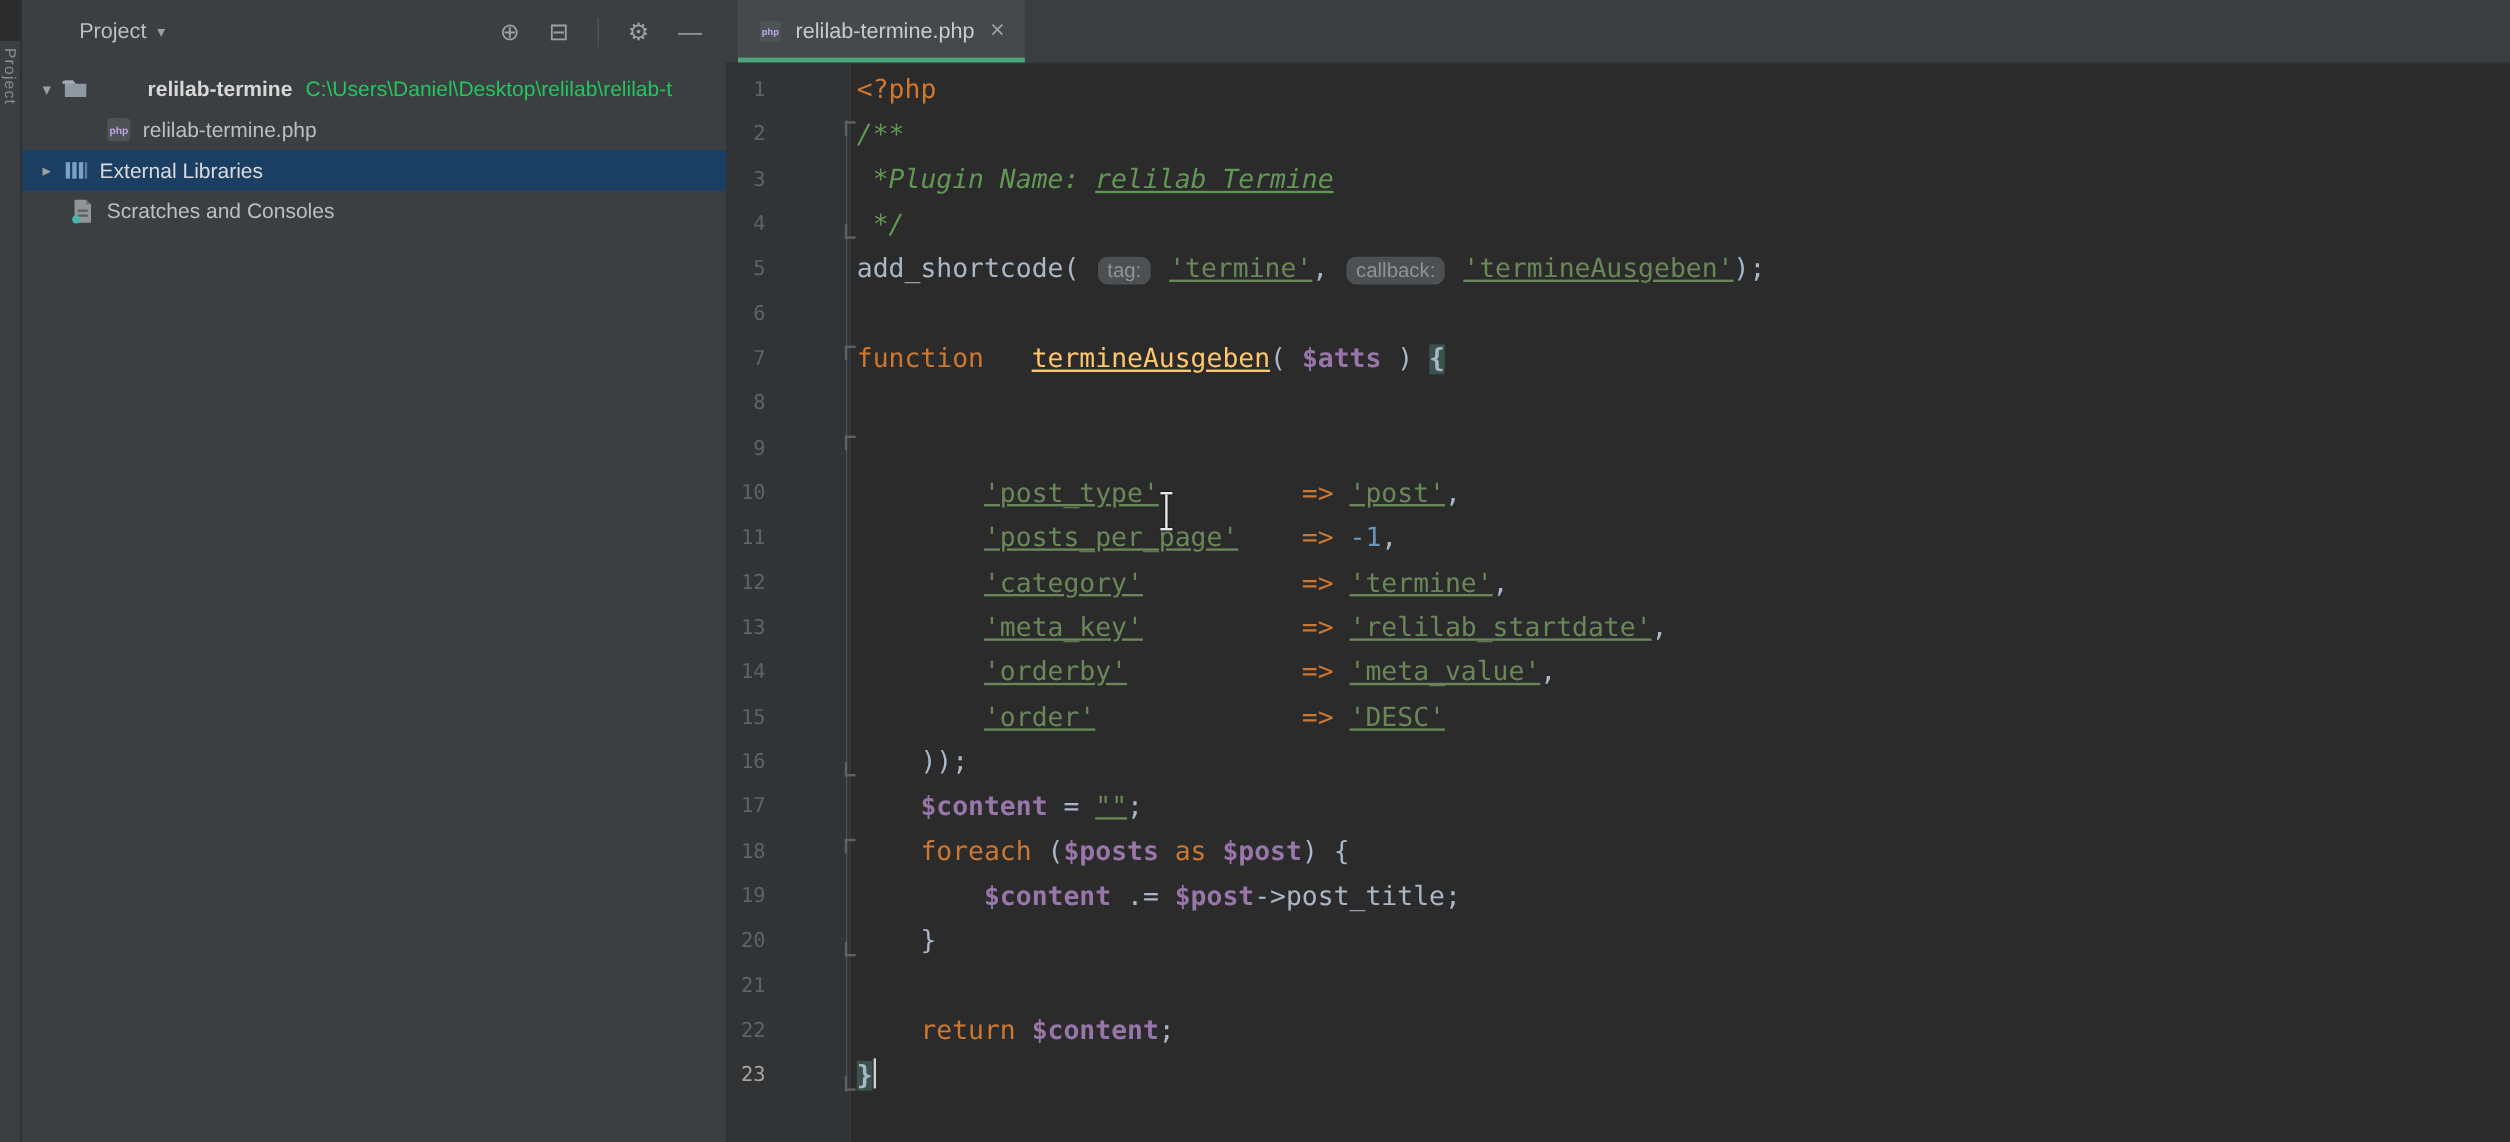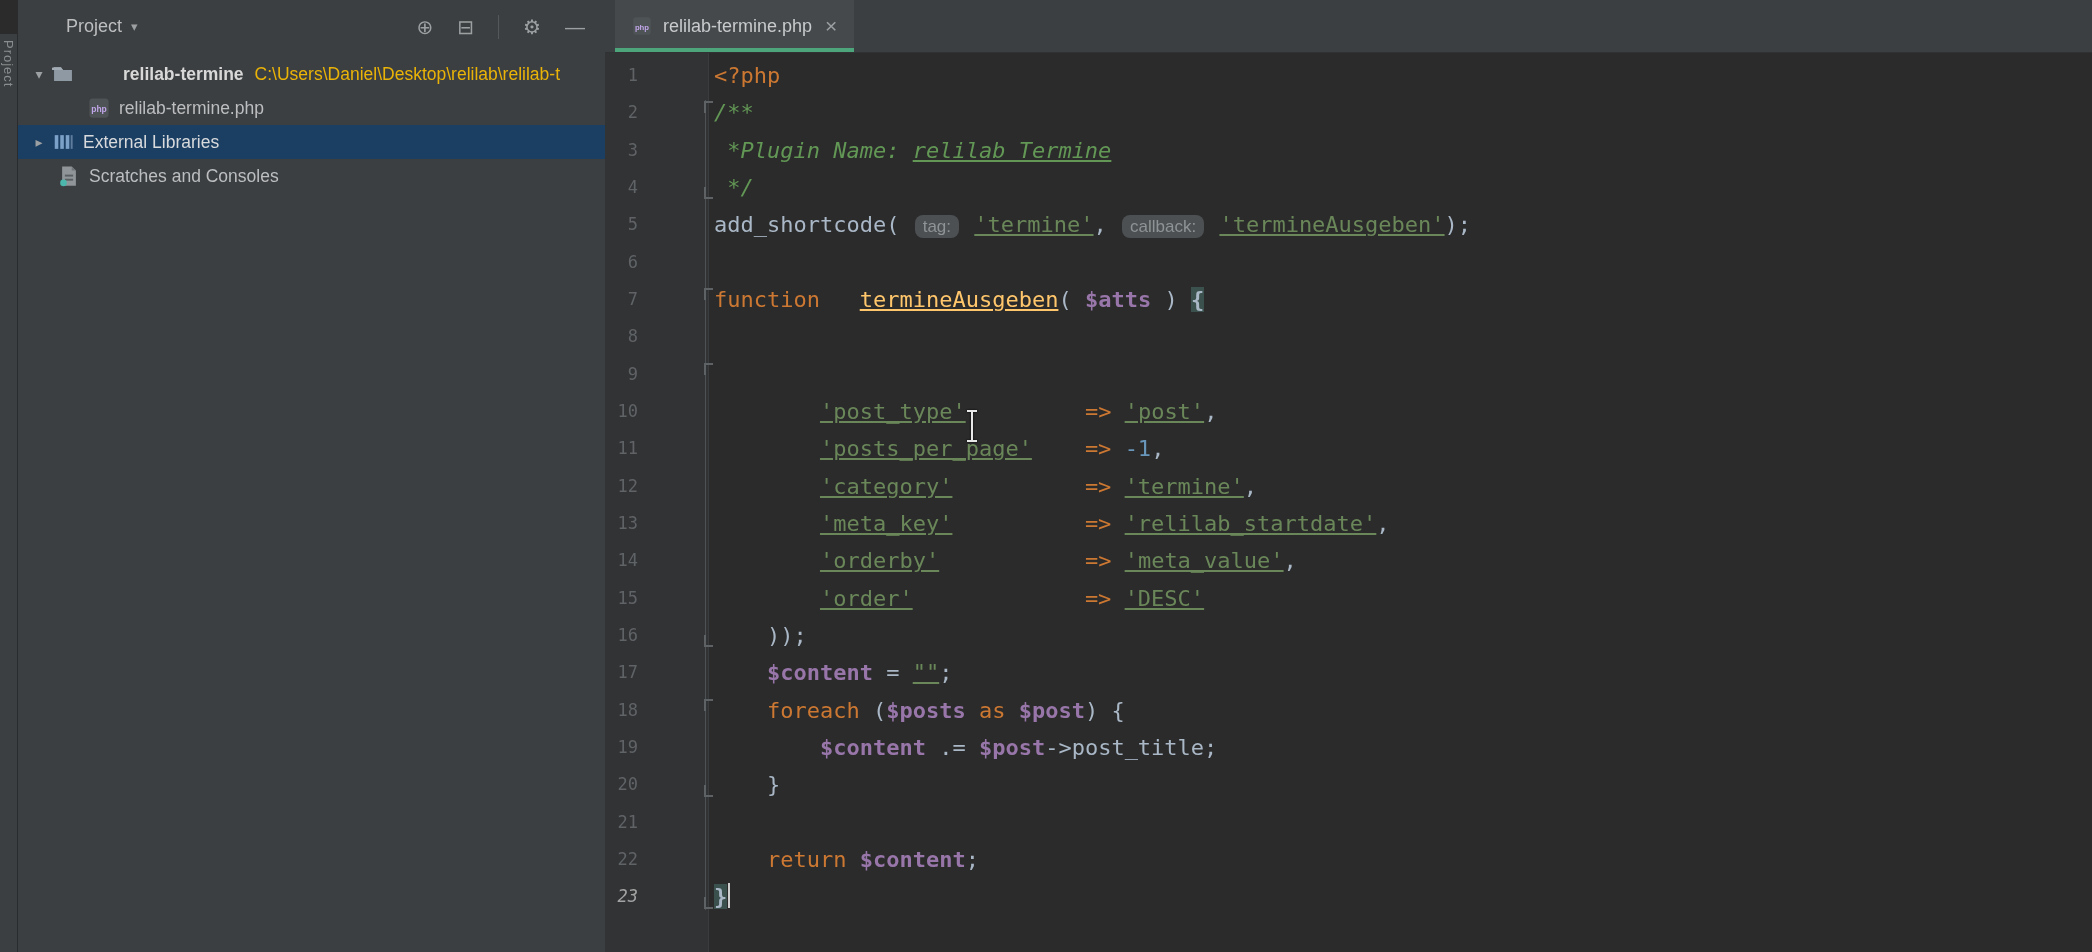--- a/index.html
+++ b/index.html
@@ -28,42 +28,42 @@
   .tree { padding-top:4px; font-size:17.5px; color:#bcbec0; }
   .tree-row { height:34px; display:flex; align-items:center; white-space:nowrap; overflow:hidden; }
   .tree-row.lvl0 { padding-left:8px; }
   .tree-row.lvl1 { padding-left:70px; }
   .tree-row.lvl2 { padding-left:40px; }
   .tree-row.selected { background:var(--sel,#1b3f63); color:#d8dadc; }
   .tree-chevron { width:26px; text-align:center; color:#9da0a2; font-size:14px; flex:none; }
   .tree-icon { width:22px; height:22px; margin-right:9px; flex:none; }
   .tree-icon svg { width:22px; height:22px; display:block; }
   .tree-label.bold { color:#d8d8d8; font-weight:bold;margin-left:40px; }
-  .tree-path { color:#eab308; margin-left:11px; }
+  .tree-path { color:#22c55e; margin-left:11px; }
   
   .editor { position:absolute; left:605px; top:0; right:0; bottom:0; background:var(--editor-bg,#2b2b2b); }
   .tabbar { height:53px; background:var(--panel-bg,#3c3f41); border-bottom:1px solid #2f3133;
     display:flex; align-items:stretch; }
   .tab { margin-left:10px; display:flex; align-items:center; gap:11px; padding:0 17px;
     background:#45494b; position:relative; font-size:18px; color:#c8cacc; }
   .tab::after { content:""; position:absolute; left:0; right:0; bottom:0; height:4px;
     background:var(--tabline,#4da57c); }
   .tab-icon svg { width:20px; height:20px; display:block; }
   .tab-close { color:#9da0a2; font-size:21px; margin-left:2px; }
   .code { position:absolute; top:53px; left:0; right:0; bottom:0;
     font-family:"DejaVu Sans Mono", monospace; font-size:22px; }
   .gutter-bg { position:absolute; left:0; top:0; bottom:0; width:104px;
     background:var(--gutter-bg,#313335); border-right:1px solid #3a3d3f; }
   .fold-guide { position:absolute; left:100px; top:47px; height:810px; width:1px;
     background:#4e5254; z-index:1; }
   .codelines { position:absolute; top:4px; left:0; right:0; }
   .cl { display:flex; height:37.33px; line-height:37.33px; position:relative; }
   .ln { width:33px; text-align:right; font-size:17px; color:var(--lnum,#606366); z-index:2;
     font-family:"DejaVu Sans Mono", monospace; }
-  .ln.cur { color:#a4a3a3;font-style:italic; }
+  .ln.cur { color:#a4a3a3; }
   .foldzone { width:76px; position:relative; z-index:2; flex:none; }
   .fm { position:absolute; left:66px; width:9px; height:12px; border-left:2px solid #5f6264; }
   .fm.start { top:7px; border-top:2px solid #5f6264; }
   .fm.end { bottom:7px; border-bottom:2px solid #5f6264; }
   .src { white-space:pre; color:var(--txt,#a9b7c6); z-index:2; }
   
   .k { color:var(--kw,#cc7832); }
   .s { color:var(--str,#6a8759);text-decoration:underline; }
   .n { color:var(--num,#6897bb); }
   .v { color:var(--var,#9876aa);font-weight:bold; }

